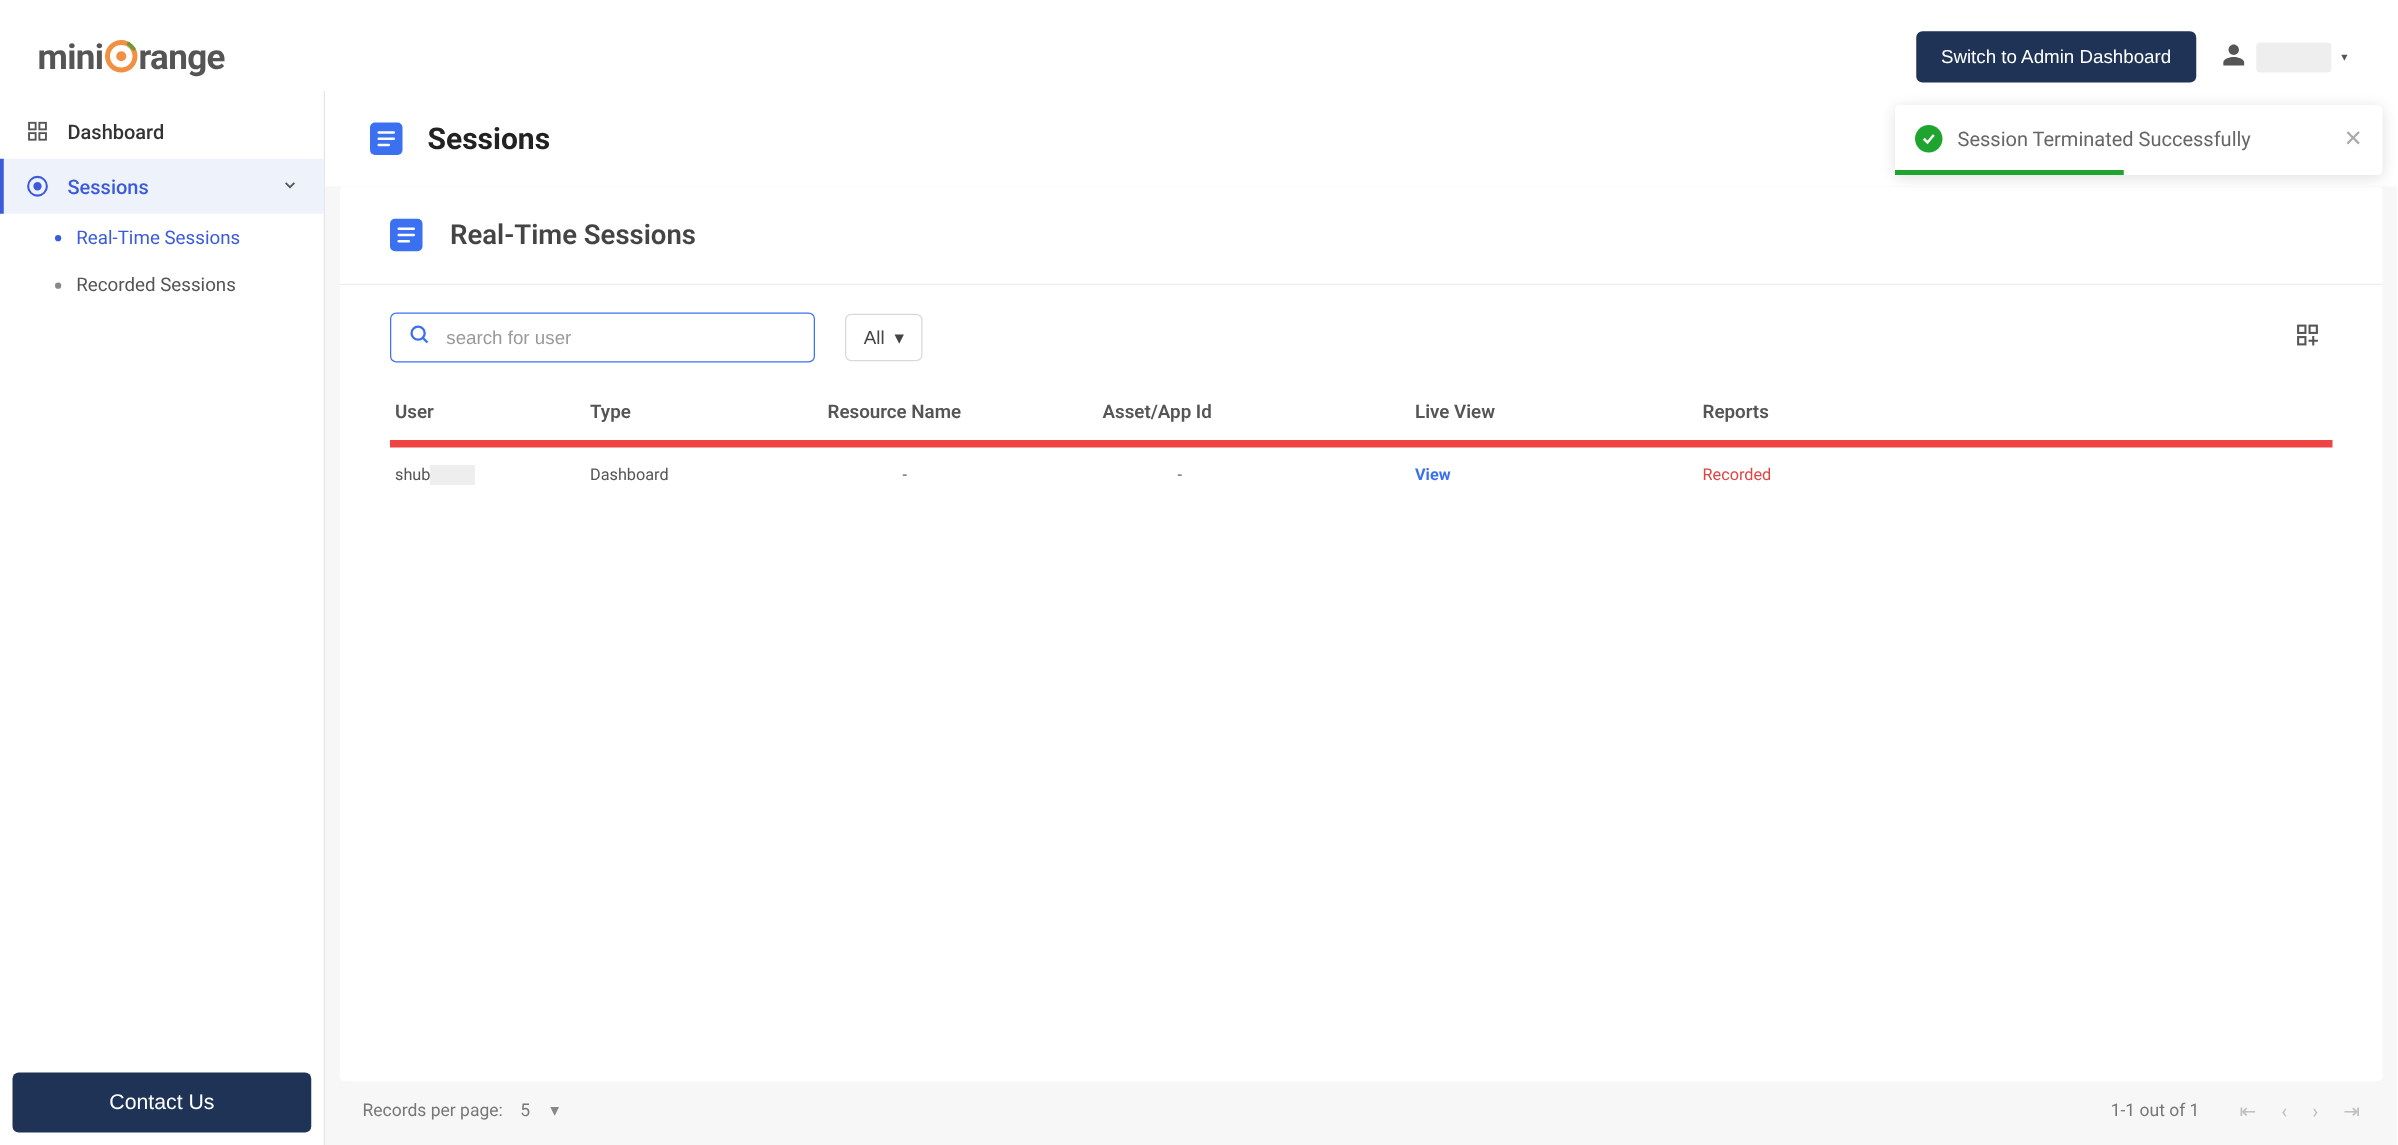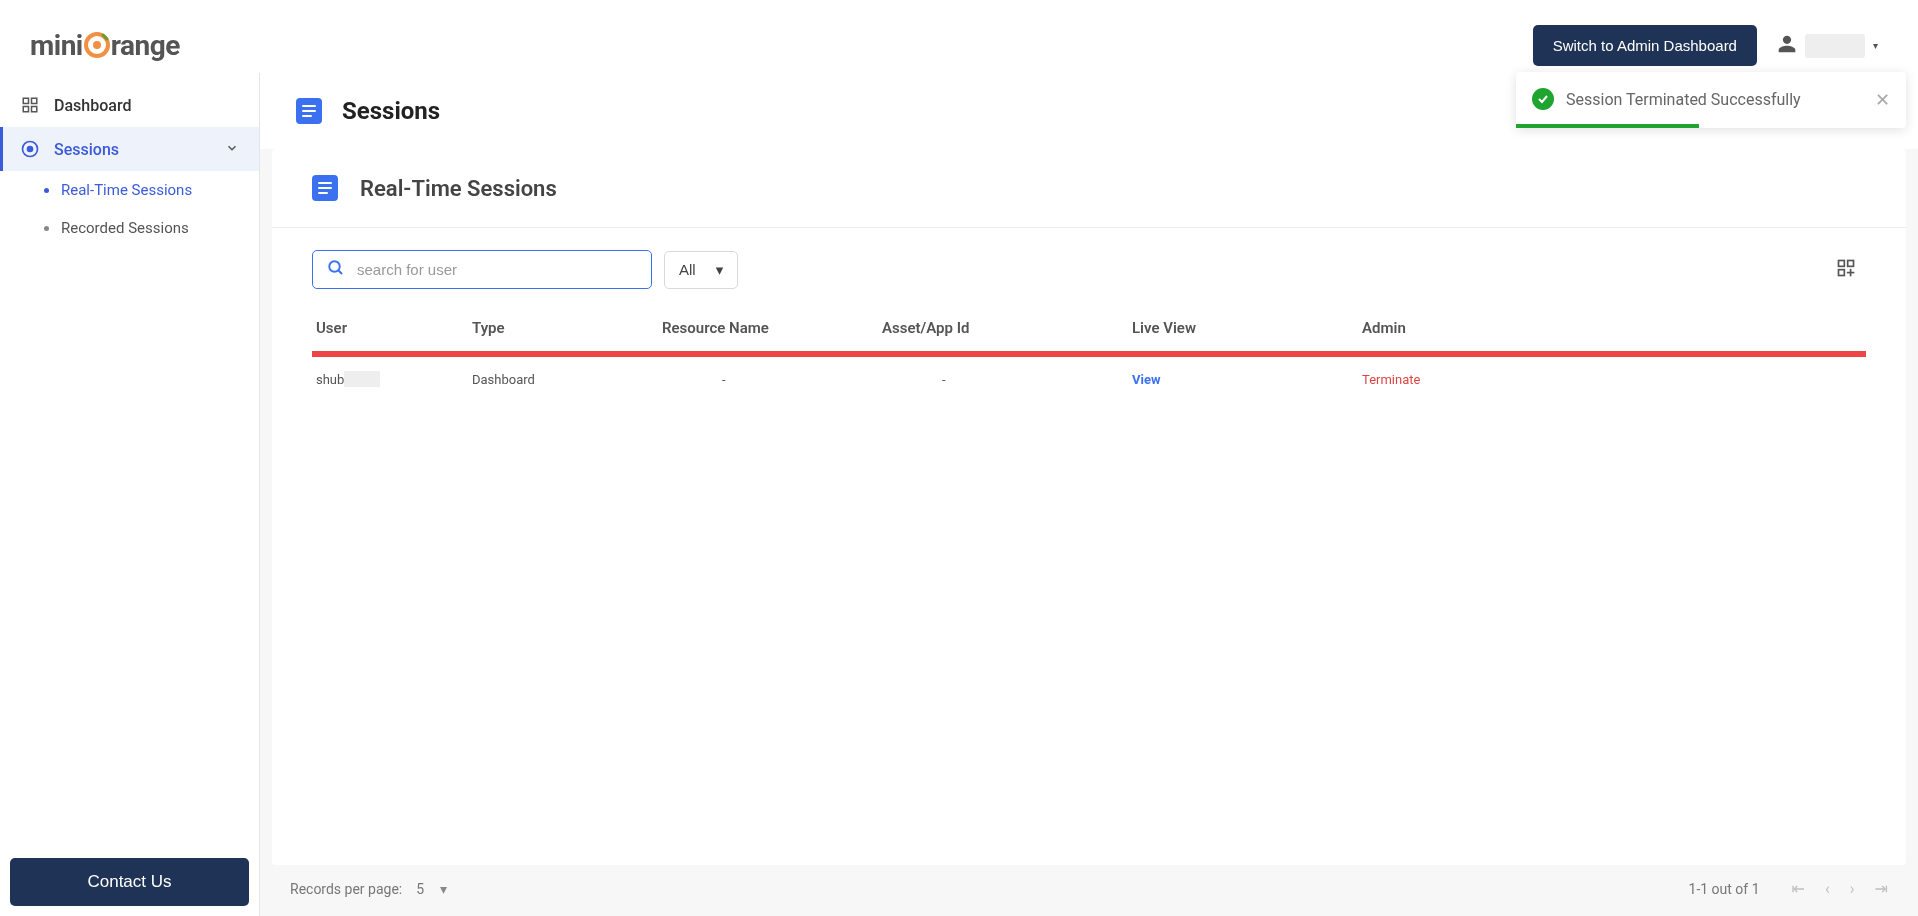--- a/index.html
+++ b/index.html
@@ -140,22 +140,22 @@
     border:1px solid #3b71f0; border-radius:5px;
     padding: 8px 14px; width: 340px; gap:12px;
   }
   .search-wrap svg { color:#3b71f0;}
   .search-wrap input {
     border:none; outline:none; font-size:15px; flex:1; color:#555;
   }
   .search-wrap input::placeholder { color:#999; }
   .filter-btn {
     border:1px solid #d9d9d9; border-radius:5px; background:#fff;
-    padding: 9px 14px; display:flex; align-items:center; gap:20px;
-    font-size:15px; color:#444; cursor:pointer;
+    padding: 9px 14px; display:flex; align-items:center; gap:8px;
+    font-size:15px; color:#444; cursor:pointer;margin-left:12px;
   }
   .grid-icon { margin-left:auto; color:#555; cursor:pointer; padding-right: 10px;}
 
   
   .tbl { padding: 0 10px; }
   .tbl-head { display:flex; padding: 8px 0 14px 0; border-bottom:6px solid #ef4444;}
   .tbl-head div { font-weight:600; color:#555; font-size:15px; }
   .tbl-row { display:flex; padding: 14px 0; color:#555; font-size:13px; align-items:center;}
   .c-user { width: 160px; padding-left:4px;}
   .c-type { width: 190px; }
@@ -173,21 +173,21 @@
   .footer {
     display:flex; align-items:center; padding: 14px 18px 18px 18px;
     color:#777; font-size:14px; gap:8px;
   }
   .footer .spacer{flex:1;}
   .pg-icons { display:flex; gap: 20px; color:#c0c0c0;}
   .pg-icons span { cursor:pointer; font-size:16px;}
 
   
   .toast {
-    position:absolute; top: 72px; right: 12px;
+    position:absolute; top: 84px; right: 12px;
     width: 390px; background:#fff; border-radius:4px;
     box-shadow: 0 2px 12px rgba(0,0,0,0.12);
     padding: 16px 16px 18px 16px;
   }
   .toast-body { display:flex; align-items:center; gap:12px;}
   .toast-check {
     width:22px;height:22px;border-radius:50%;background:#1fa52f;display:flex;align-items:center;justify-content:center;color:#fff;flex-shrink:0;
   }
   .toast-msg { font-size:16px; color:#666; flex:1;}
   .toast-close { color:#aaa; cursor:pointer; font-size:18px;}
@@ -304,35 +304,35 @@
         </span>
       </div>
 
       <div class="tbl">
         <div class="tbl-head">
           <div class="c-user">User</div>
           <div class="c-type">Type</div>
           <div class="c-res">Resource Name</div>
           <div class="c-asset">Asset/App Id</div>
           <div class="c-live">Live View</div>
-          <div class="c-action">Admin</div>
+          <div class="c-action">Reports</div>
         </div>
         <div class="tbl-row">
           <div class="c-user user-cell">
             <span>shub</span>
               <span class="blur"></span>
           </div>
           <div class="c-type">Dashboard</div>
           <div class="c-res">-</div>
           <div class="c-asset">-</div>
           <div class="c-live">
             <span class="link-blue">View</span>
           </div>
           <div class="c-action">
-            <span class="link-red">Terminate</span>
+            <span class="link-red">Recorded</span>
           </div>
         </div>
       </div>
 
       <div style="flex:1"></div>
 
     </div>
     <div class="footer">
       <span>Records per page:</span>
       <span style="margin-left:6px;">5</span>

